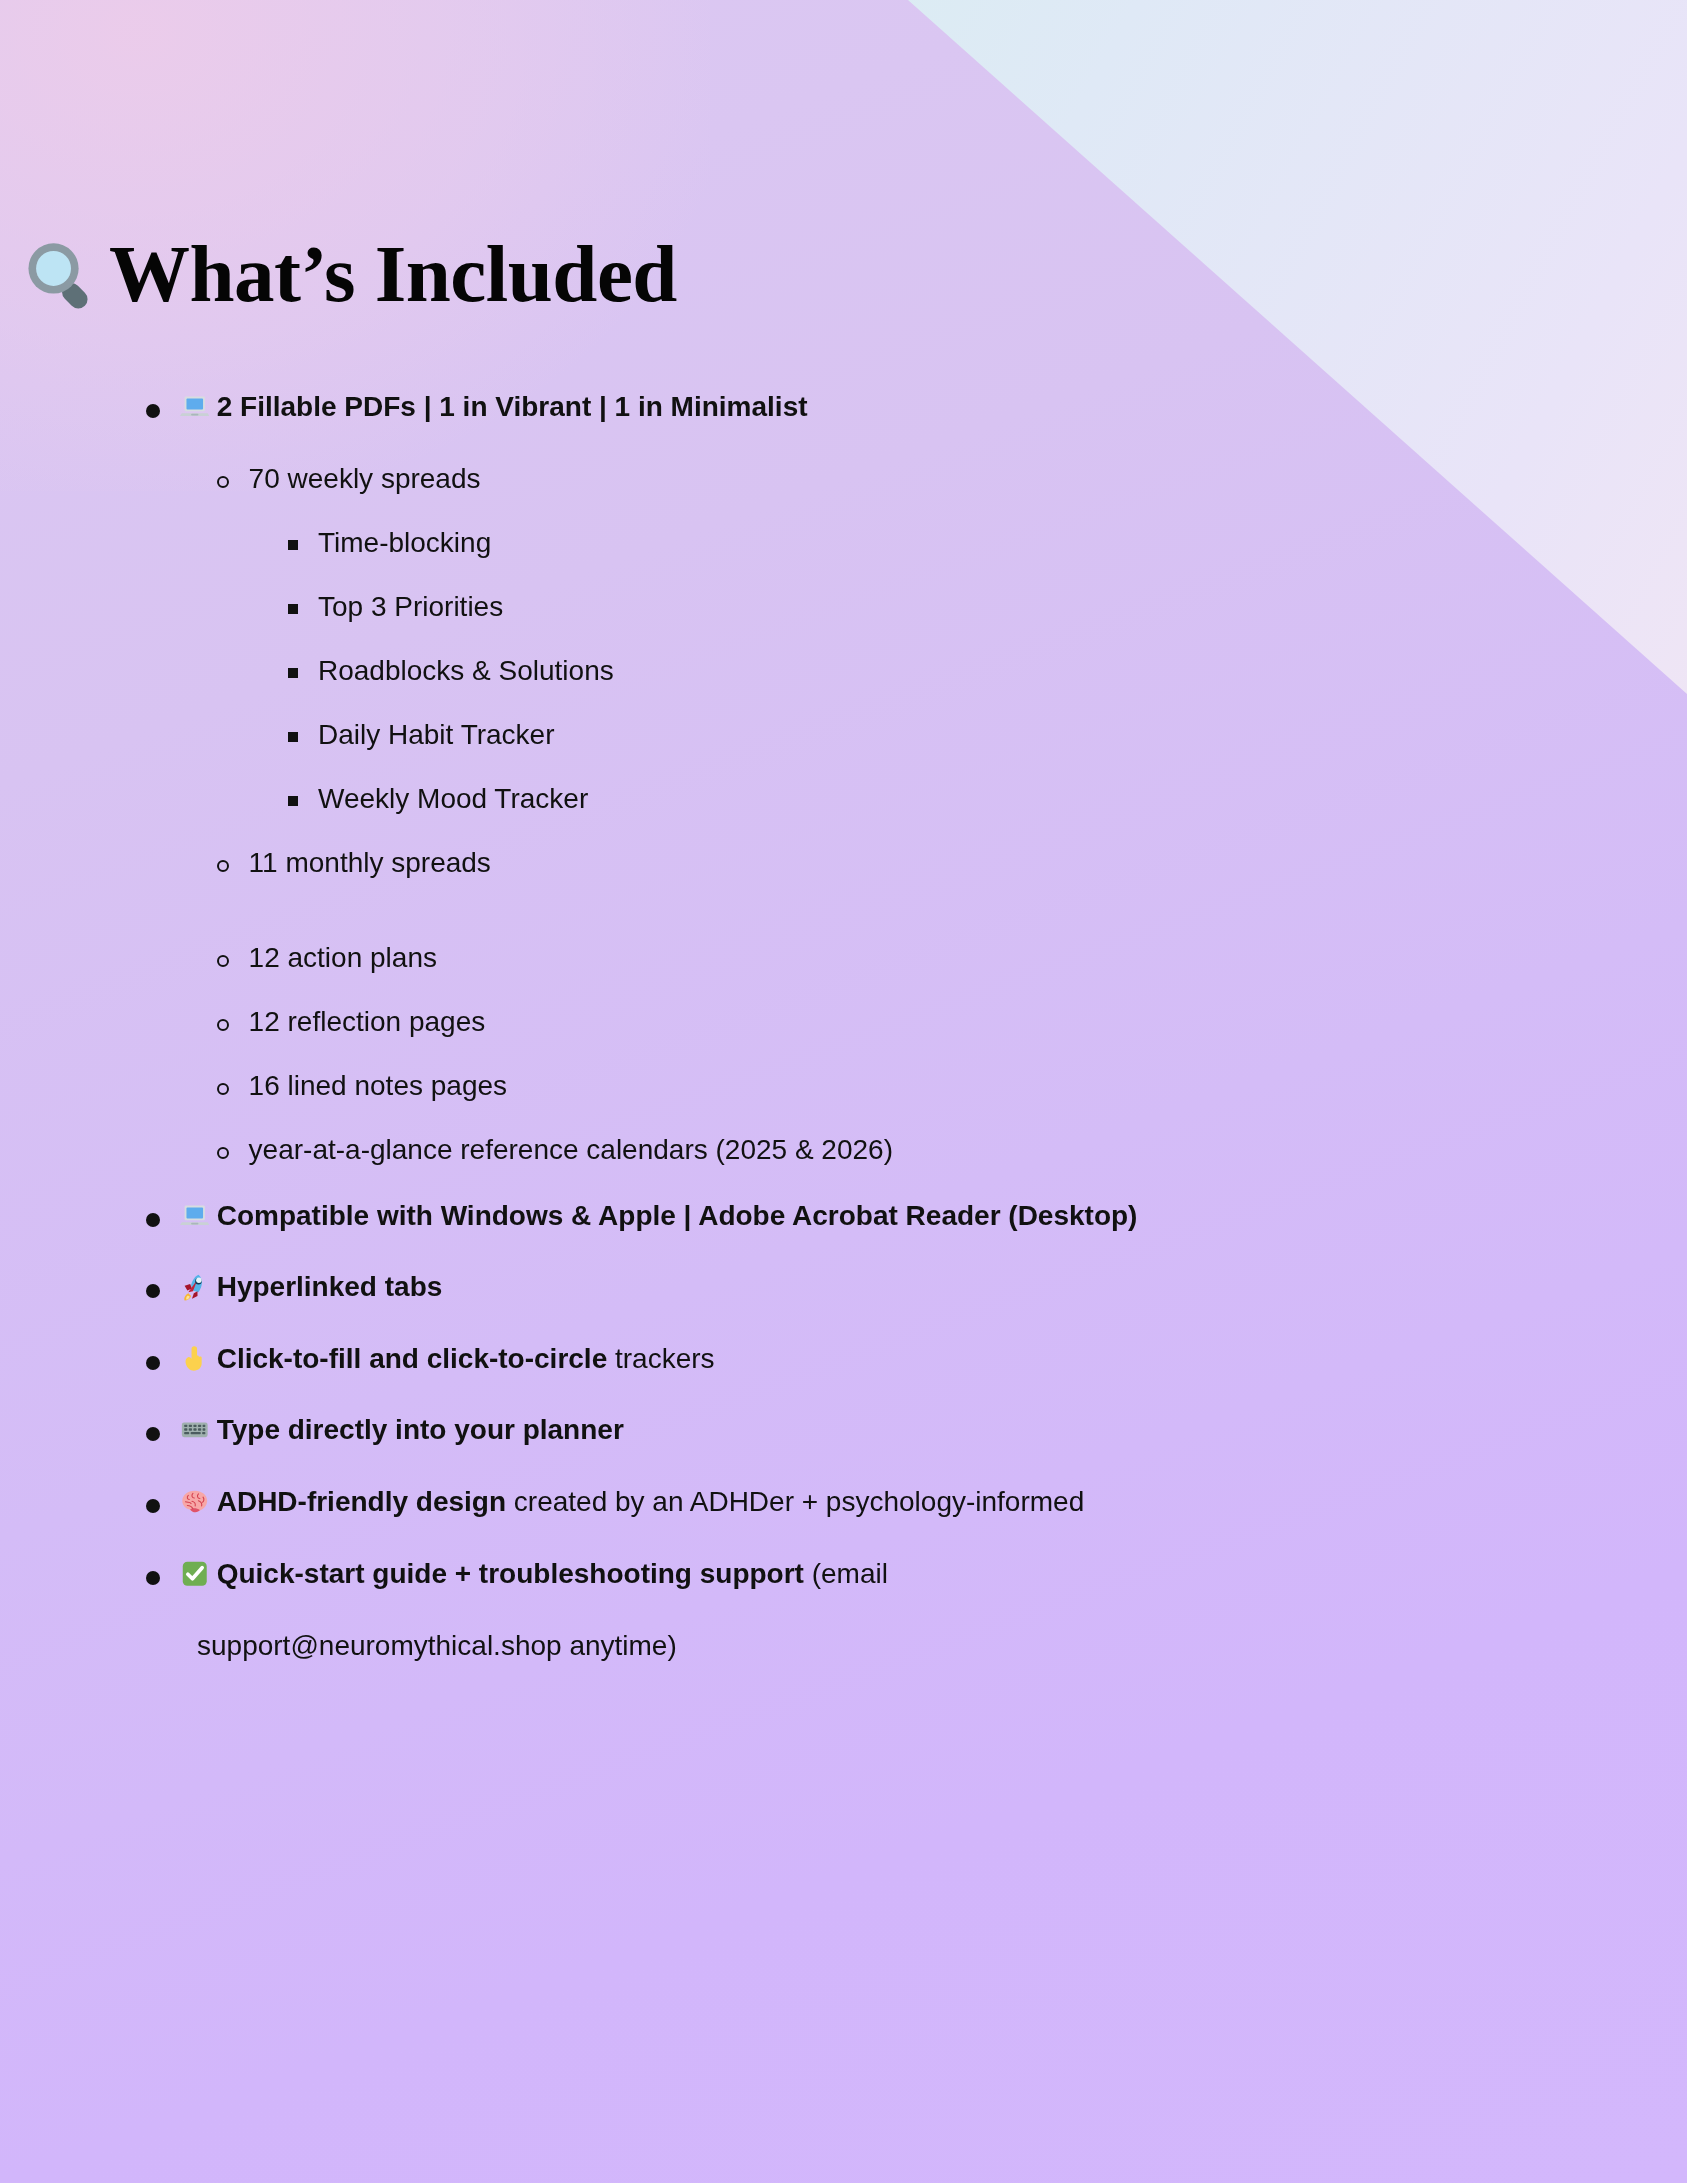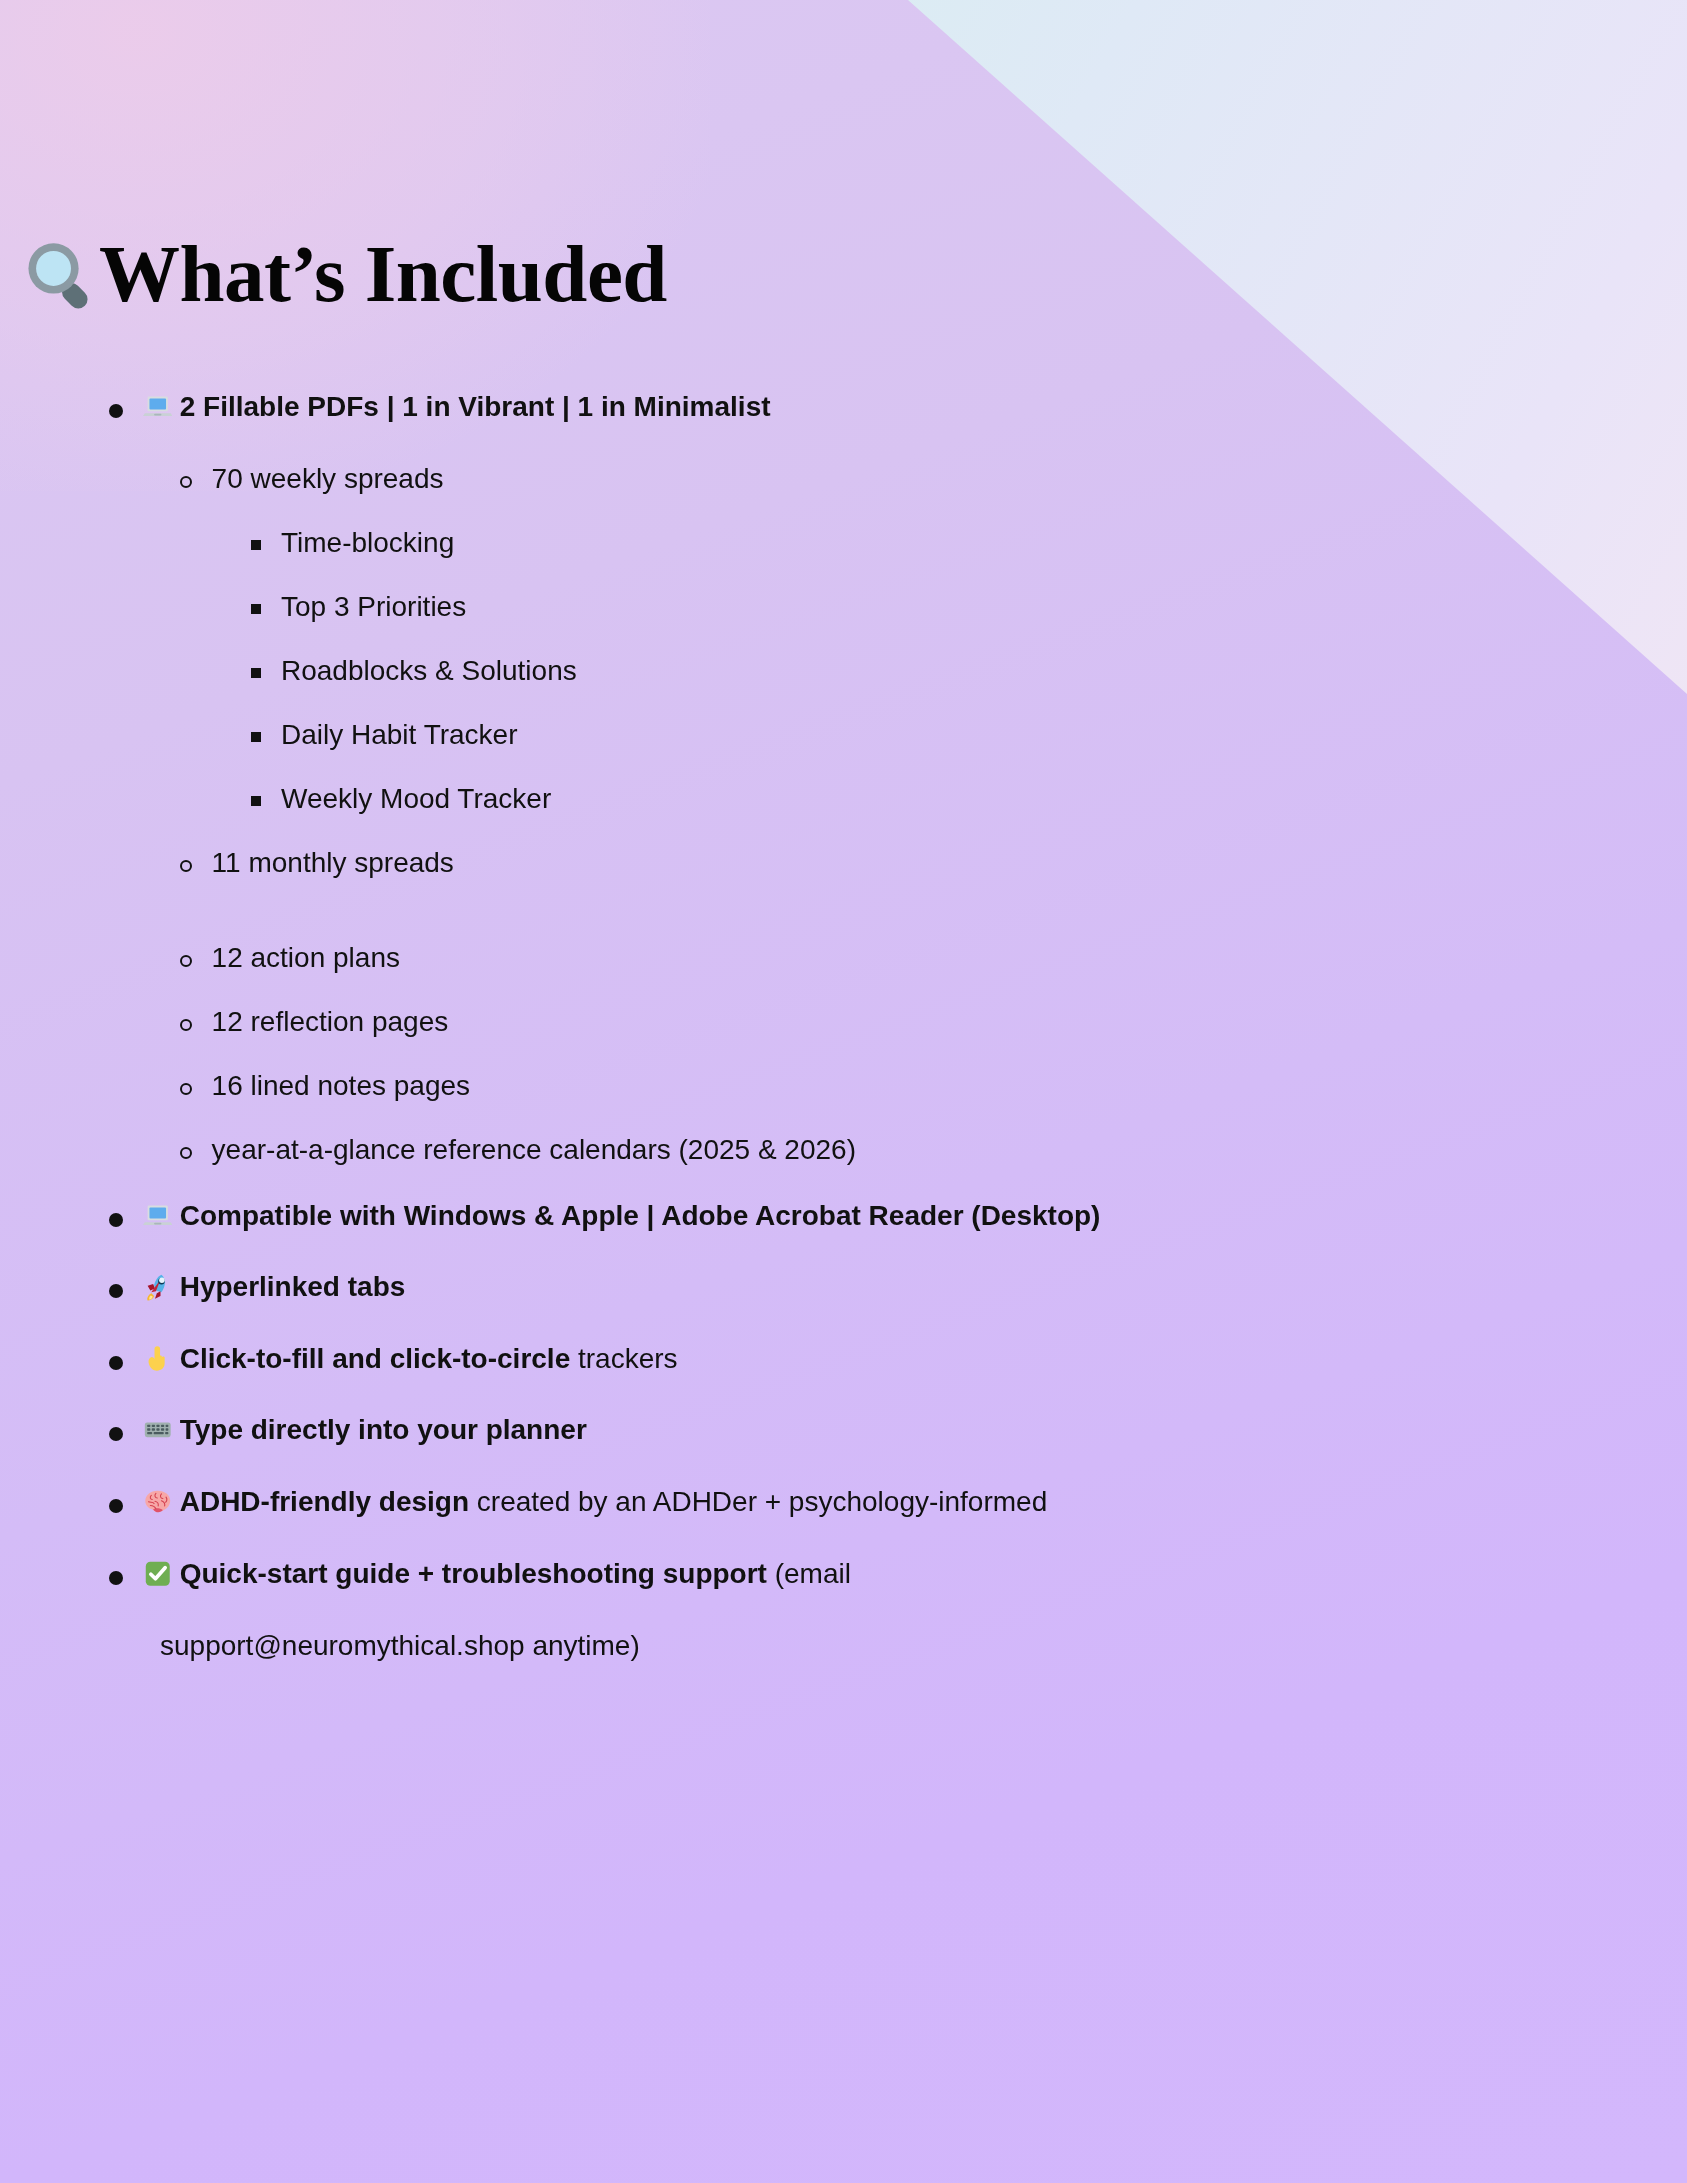--- a/index.html
+++ b/index.html
@@ -66,21 +66,21 @@
     inset: 0;
     padding: 0;
   }
 
   .page-title {
     position: absolute;
     left: 23px;
     top: 234px;
     display: flex;
     align-items: center;
-    gap: 4px;
+    gap: 14px;
     white-space: nowrap;
   }
   .page-title .title-text {
     font-family: "Liberation Serif", serif;
     font-weight: bold;
     font-size: 81px;
     line-height: 1;
     color: #050505;
     letter-spacing: -0.5px;
   }
@@ -100,20 +100,21 @@
     margin: 0;
     padding: 0;
     position: absolute;
     left: 0;
     top: 390px;
     width: 1687px;
   }
   ul.lvl1 > li.item {
     position: relative;
     color: #111111;
+    padding-left: 37px;
   }
 
   .row {
     display: flex;
     align-items: flex-start;
     position: relative;
   }
 
   
   .marker {

